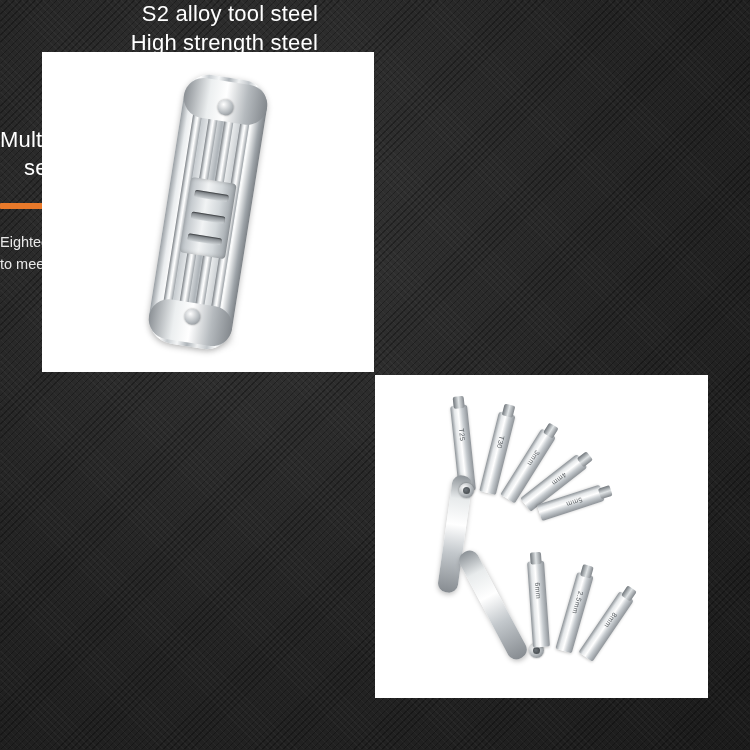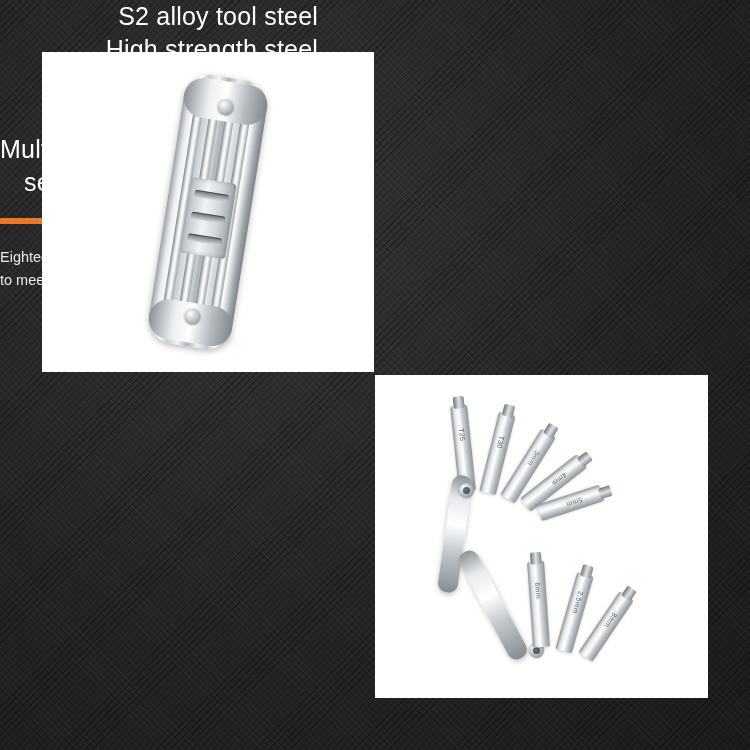--- a/index.html
+++ b/index.html
@@ -182,21 +182,21 @@
     left: 4px; top: 4px;
     width: 7px; height: 7px;
     border-radius: 50%;
     background: radial-gradient(circle at 40% 40%, #6e7479, #3c4145);
   }
 
   
   .headline {
     position: absolute;
     color: #ffffff;
-    font-size: 25px;
+    font-size: 22px;
     line-height: 1.30;
     letter-spacing: 0.2px;
   }
   .headline .l2 { display: block; padding-left: 24px; }
   .accent-bar {
     position: absolute;
     height: 6px;
     width: 68px;
     background: #e8792a;
     border-radius: 1px;

